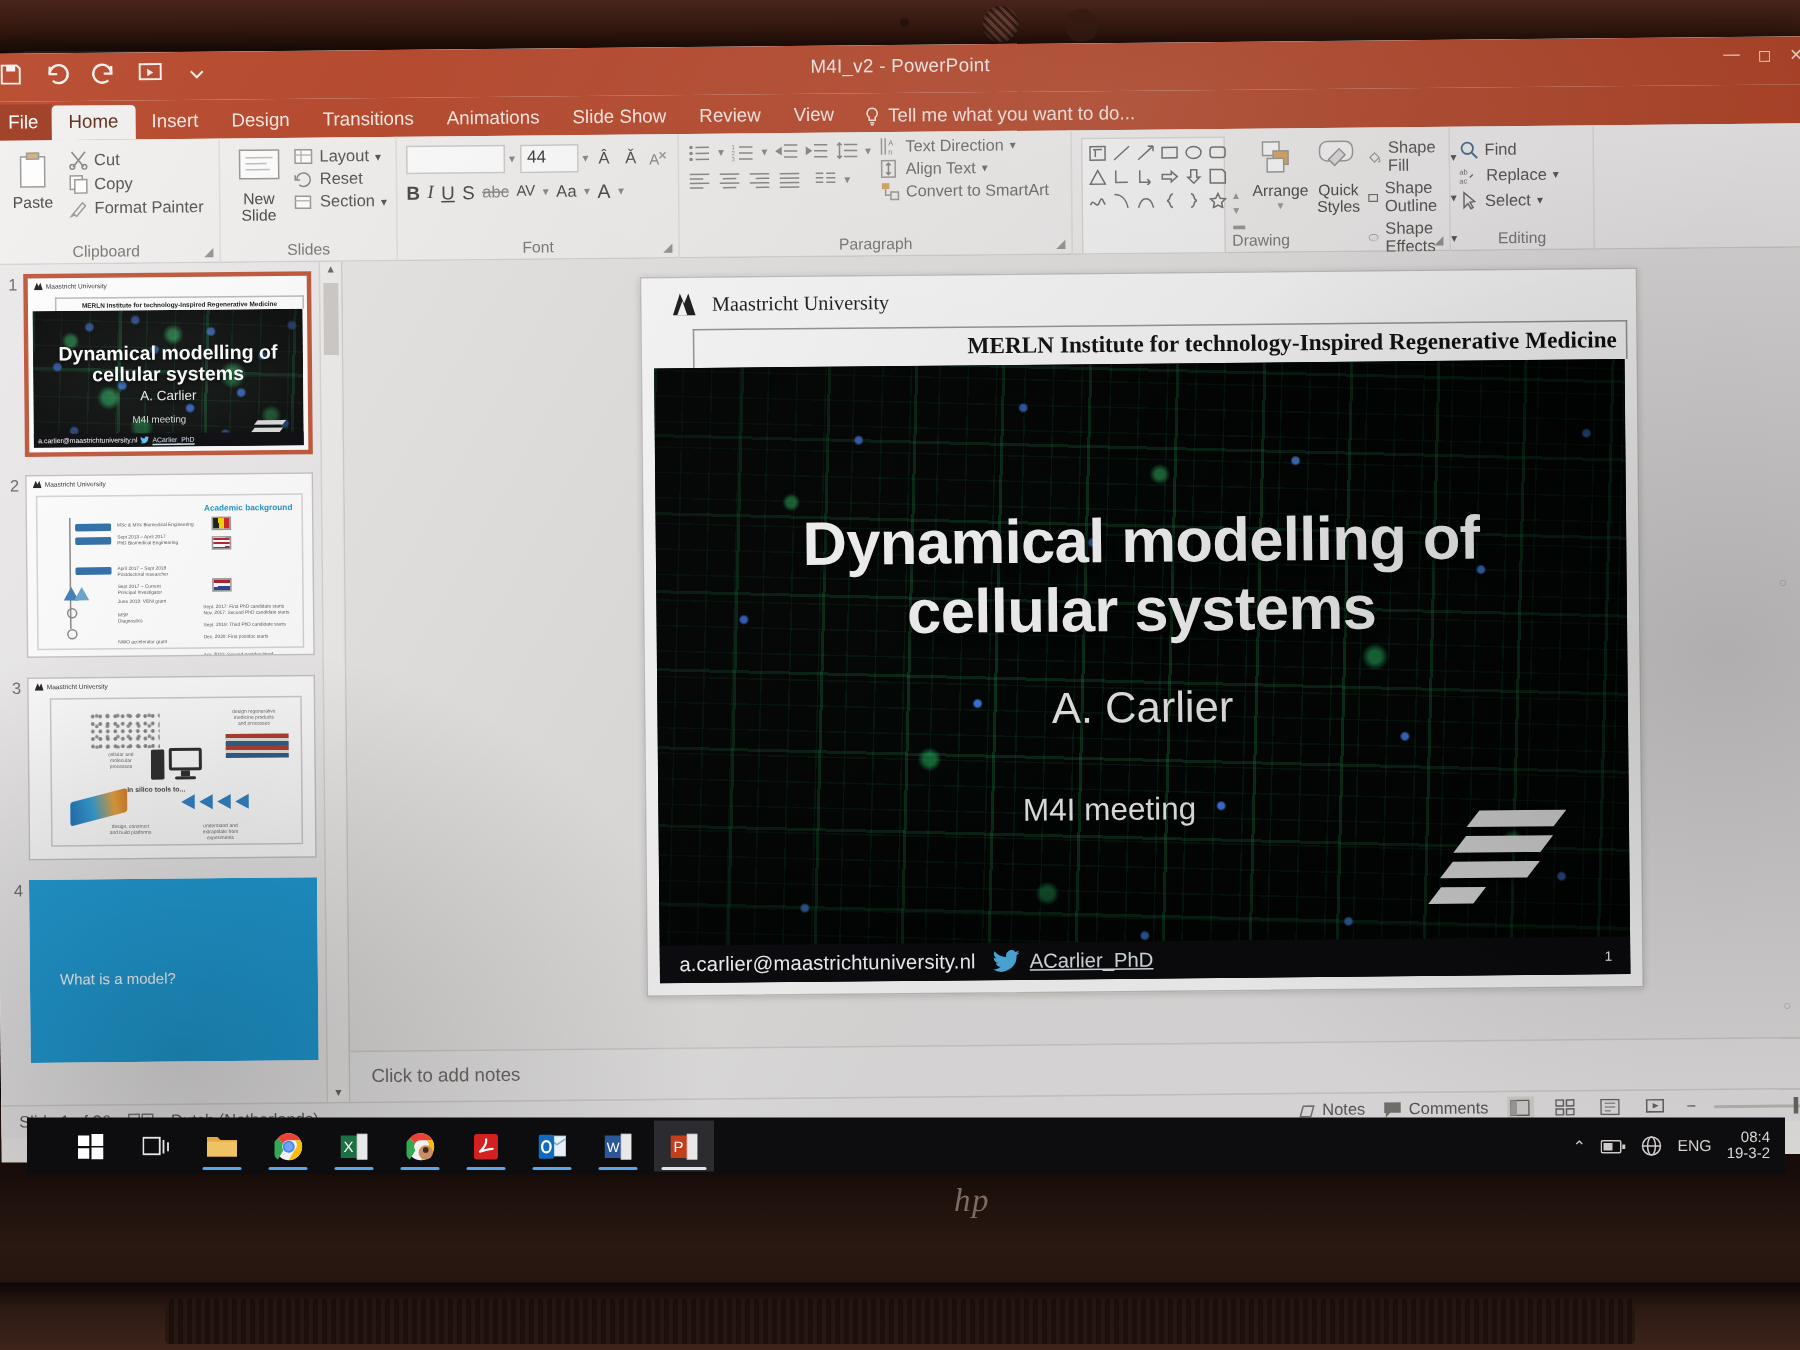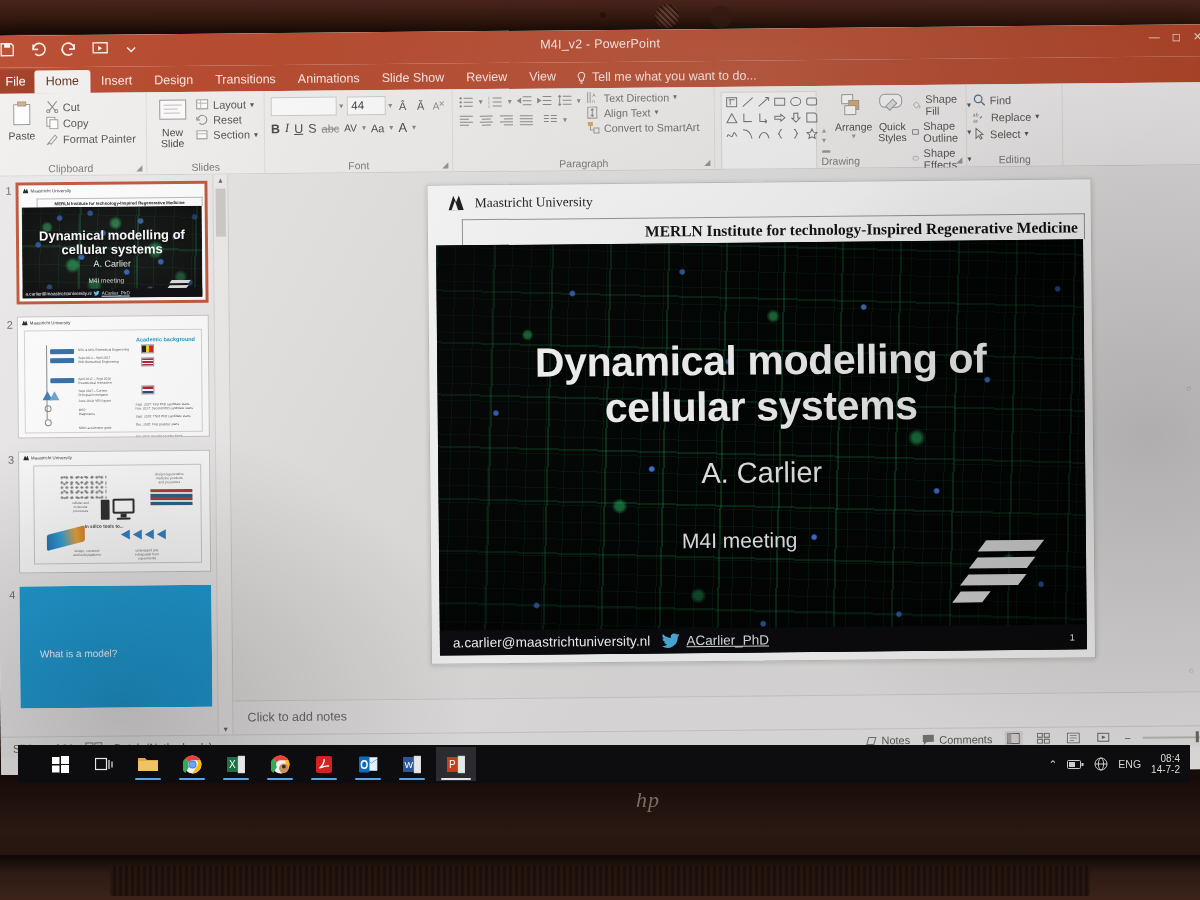--- a/index.html
+++ b/index.html
@@ -1031,21 +1031,21 @@
           <rect x="14.5" y="4" width="2" height="3" fill="#cfcbc8"></rect>
         </svg>
       <svg width="14" height="14" viewBox="0 0 14 14">
           <circle cx="7" cy="7" r="6" fill="none" stroke="#cfcbc8"></circle>
           <ellipse cx="7" cy="7" rx="2.6" ry="6" fill="none" stroke="#cfcbc8"></ellipse>
           <path d="M1 7h12" stroke="#cfcbc8"></path>
         </svg>
       <span>ENG</span>
       <span class="clock">
         <span>08:4</span>
-        <span>14-7-2</span>
+        <span>19-3-2</span>
       </span>
     </div>
   </div>
 
   <div class="deck"></div>
   <div class="hp-logo">hp</div>
   <div class="deck-lip"></div>
   <div class="deck-grill"></div>
 </div>
 

